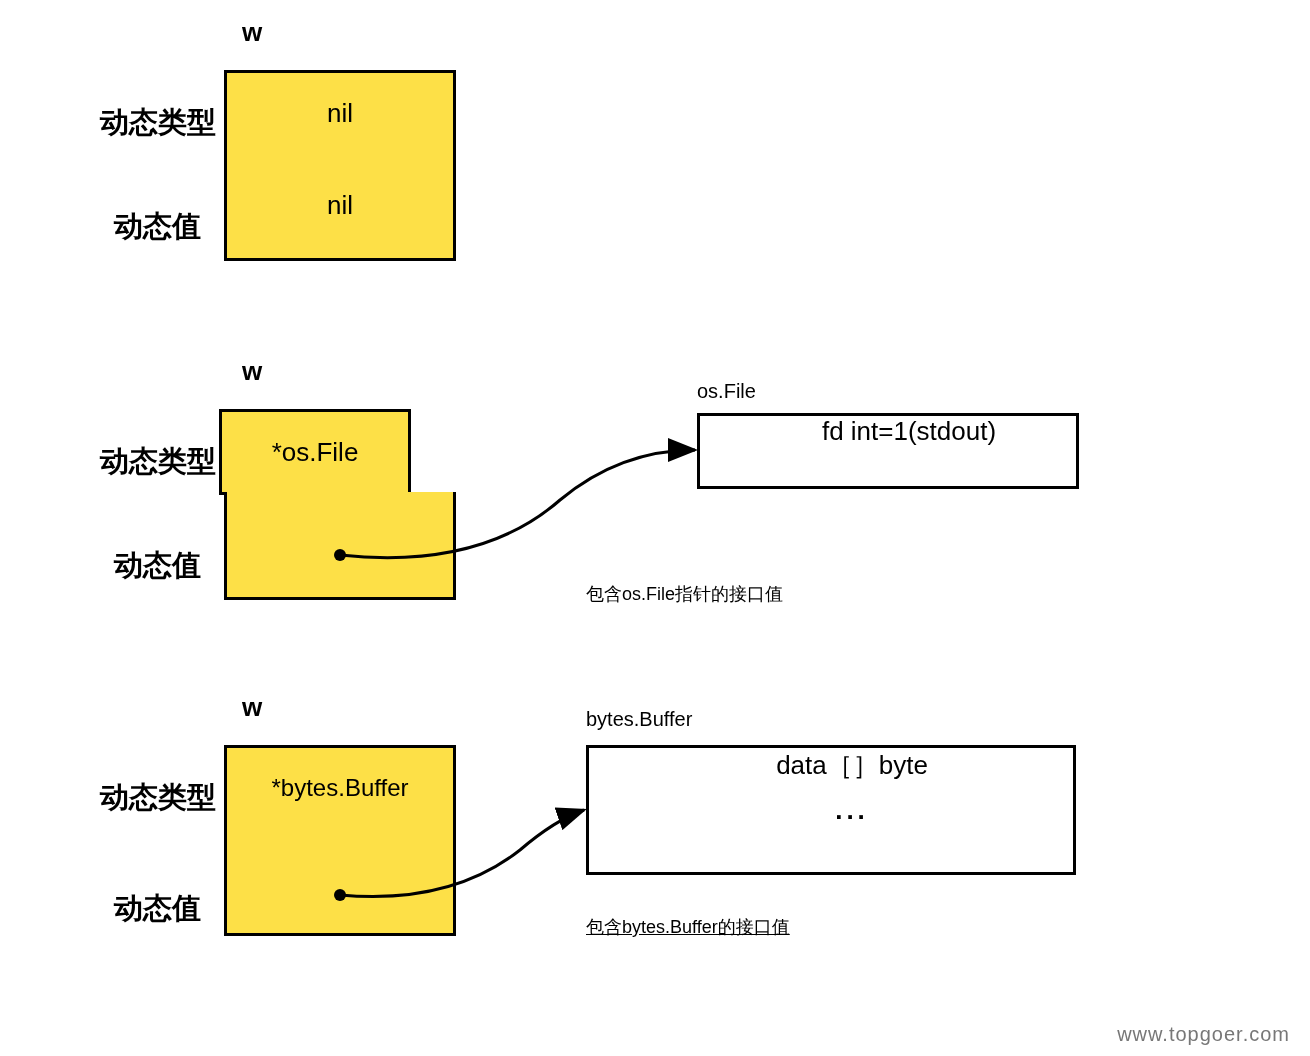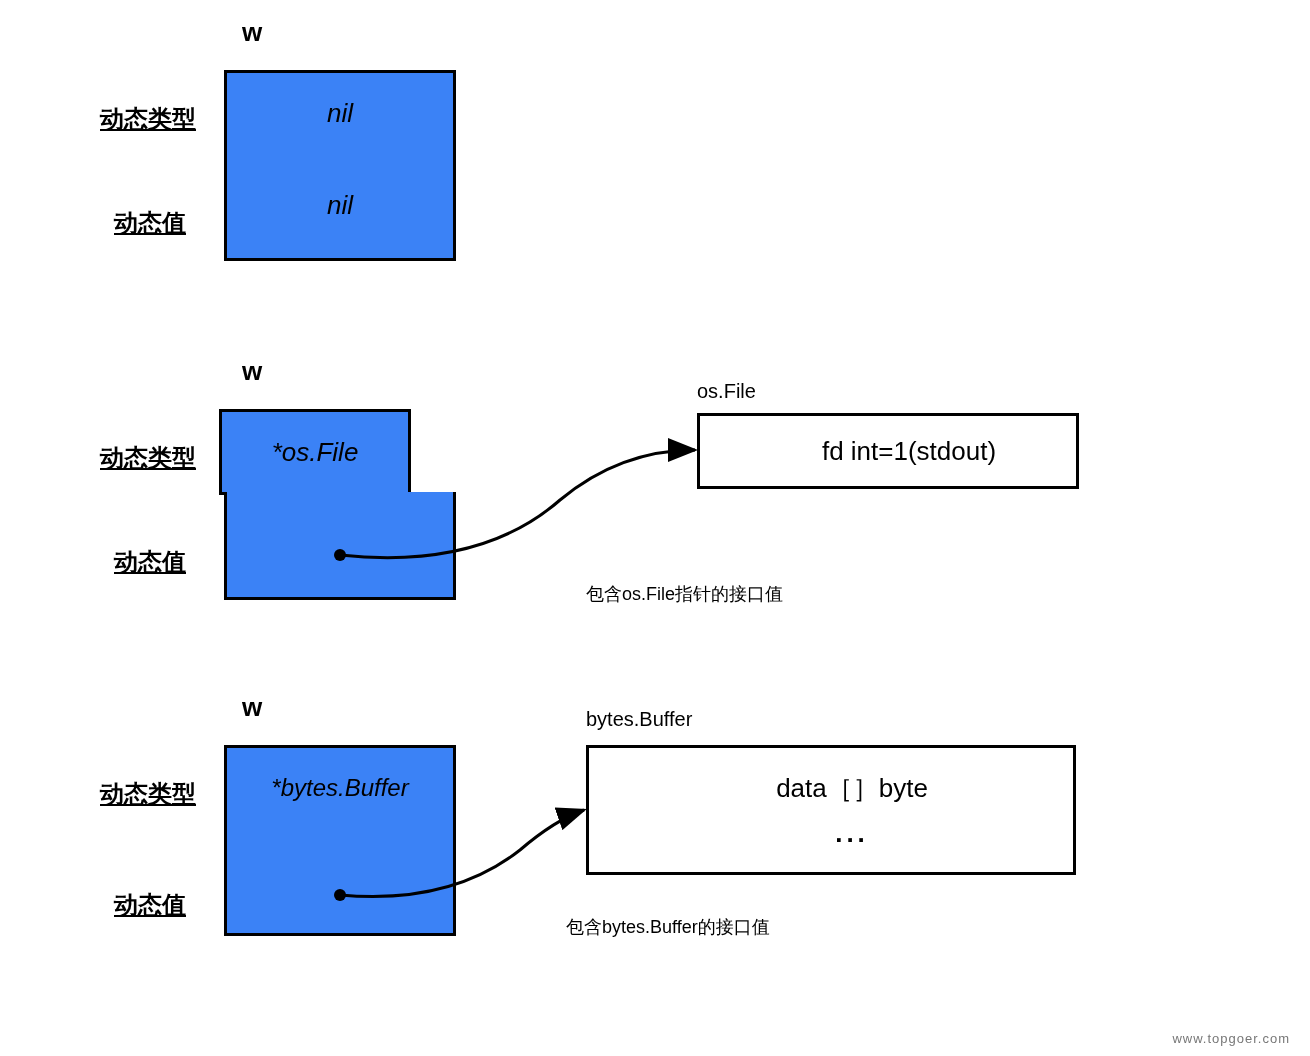--- a/index.html
+++ b/index.html
@@ -9,61 +9,59 @@
       background: #fff;
       font-family: Arial, "Microsoft YaHei", sans-serif;
       position: relative;
     }
     .w-label {
       font-size: 26px;
       font-weight: bold;
       position: absolute;
     }
     .row-label {
-      font-size: 24px;
+      font-size: 29px;
       font-weight: bold;
       position: absolute;
       text-align: right;
-      text-decoration: underline;
     }
     .box-cell {
       position: absolute;
       border: 3px solid #000;
       display: flex;
       align-items: center;
       justify-content: center;
       font-size: 26px;
-      background: #3b82f6;
-      font-style: italic;
+      background: #fde047;
     }
     .target-box {
       position: absolute;
       border: 3px solid #000;
       display: flex;
       flex-direction: column;
       align-items: center;
-      justify-content: center;
+      justify-content: flex-start;
       font-size: 26px;
       background: #fff;
       padding-left: 42px;
     }
     .target-label {
       position: absolute;
       font-size: 20px;
     }
     .caption {
       position: absolute;
       font-size: 18px;
     }
     .watermark {
       position: absolute;
       bottom: 10px;
       right: 20px;
       color: #777;
-      font-size: 13px;
+      font-size: 20px;
       letter-spacing: 1px;
       margin-left: 48px;
     }
     svg.arrow {
       position: absolute;
       overflow: visible;
       pointer-events: none;
     }
   </style>
 </head>
@@ -101,21 +99,21 @@
 <div class="row-label" style="left:100px; top:778px;">动态类型</div>
 <div class="row-label" style="left:114px; top:889px;">动态值</div>
 <div class="box-cell" style="left:224px; top:745px; width:232px; height:86px; font-size:24px;text-align:center;">*bytes.Buffer</div>
 <div class="box-cell" style="left:224px; top:828px; width:232px; height:108px; border-top:none;"></div>
 
 <div class="target-label" style="left:586px; top:708px;">bytes.Buffer</div>
 <div class="target-box" style="left:586px; top:745px; width:490px; height:130px;">
   <span style="margin-bottom:12px;">data［］byte</span>
   <span style="font-weight:bold; letter-spacing:4px;">...</span>
 </div>
-<div class="caption" style="left:566px; top:915px;">包含bytes.Buffer的接口值</div>
+<div class="caption" style="left:586px; top:915px;text-decoration:underline;">包含bytes.Buffer的接口值</div>
 
 <svg class="arrow" style="left:0; top:0; width:1310px; height:1056px;">
   <defs>
     <marker id="arrowhead3" markerWidth="10" markerHeight="8" refX="9" refY="4" orient="auto">
       <polygon points="0 0, 10 4, 0 8" fill="#000"></polygon>
     </marker>
   </defs>
   <circle cx="340" cy="895" r="6" fill="#000"></circle>
   <path d="M 340 895 Q 450 905, 520 850 Q 555 820, 584 810" stroke="#000" stroke-width="3" fill="none" marker-end="url(#arrowhead3)"></path>
 </svg>

